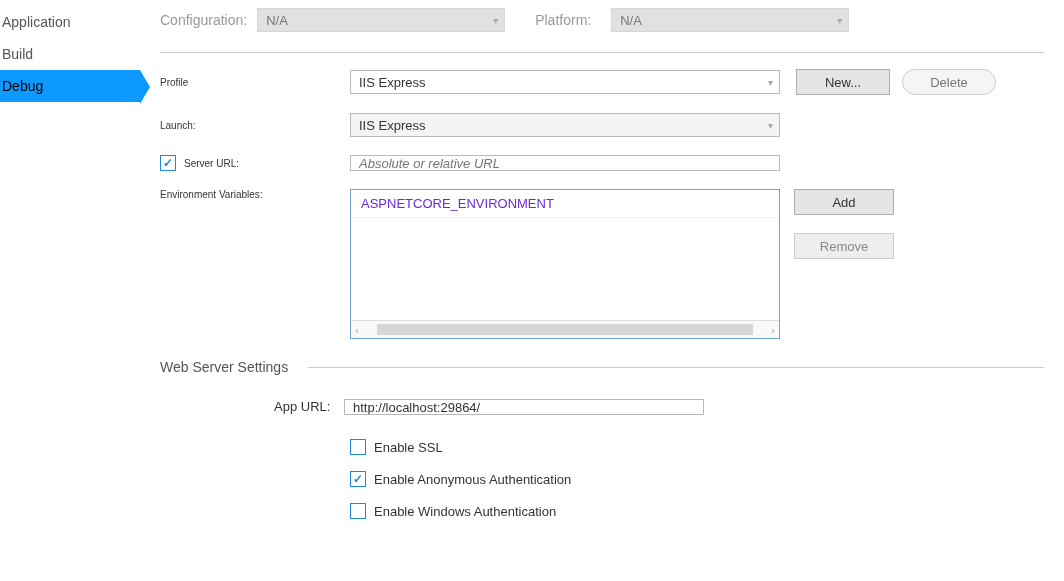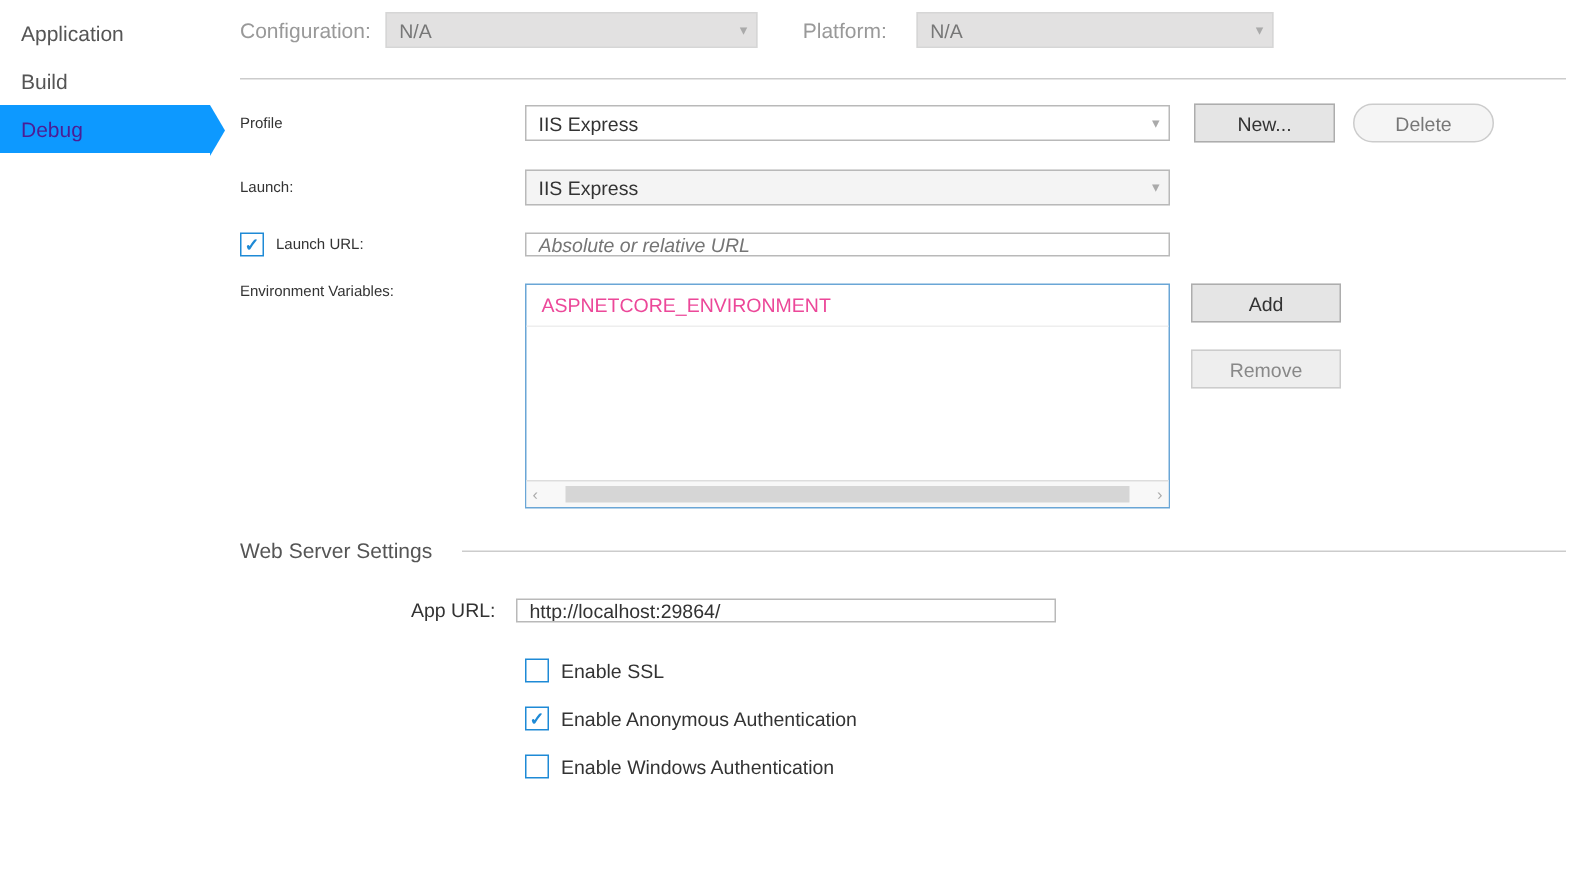--- a/index.html
+++ b/index.html
@@ -13,29 +13,29 @@
       overflow: hidden;
       display: flex;
     }
     
     .sidebar {
       width: 140px;
       flex-shrink: 0;
       padding-top: 6px;
     }
     .sidebar-item {
-      padding: 8px 14px;
+      padding: 8px 2px;
       font-size: 14px;
       color: #555;
       cursor: pointer;
       position: relative;
     }
     .sidebar-item.active {
       background: #0d99ff;
-      color: #4c1d95;
+      color: #000000;
     }
     .sidebar-item.active::after {
       content: "";
       position: absolute;
       right: -10px; top: 0;
       width: 0; height: 0;
       border-top: 17px solid transparent;
       border-bottom: 17px solid transparent;
       border-left: 10px solid #0d99ff;
     }
@@ -131,21 +131,21 @@
       width:430px;
       border:1px solid #6aa6d6;
       background:#fff;
       font-size:13px;
     }
     .env-head { display:flex; background:#f3f3f3; border-bottom:1px solid #d9d9d9; }
     .env-head div { padding:5px 10px; color:#555; }
     .env-col-name { width:218px; border-right:1px solid #d9d9d9; }
     .env-col-val { flex:1; }
     .env-row { display:flex; border-bottom:1px solid #eee; }
-    .env-row div { padding:6px 10px; color:#ec4899; }
+    .env-row div { padding:6px 10px; color:#6d28d9; }
     .env-body { height:130px; }
     .env-scroll { height:18px; border-top:1px solid #ddd; background:#f8f8f8; display:flex; align-items:center; justify-content:space-between; padding:0 4px; color:#aaa; font-size:11px; position:relative; }
     .env-scroll .bar { position:absolute; left:26px; right:26px; top:3px; bottom:3px; background:#d6d6d6; }
     .env-btns { display:flex; flex-direction:column; gap:18px; margin-left:14px; }
     .env-btns .btn { width:100px; }
     
     .section-hdr { display:flex; align-items:center; margin:20px 0 24px 0; gap:20px; }
     .section-hdr .line { flex:1; border-top:1px solid #ccc; }
     .section-hdr .lbl { color:#555; font-size:14px; }
     .ssl-row { margin-left:190px; margin-bottom:16px; display:flex; align-items:center; }
@@ -196,21 +196,21 @@
     <div class="form-label">Launch:</div>
     <div class="combo w430" style="background:#f4f4f4;">
       <span>IIS Express</span>
       <span class="chevron">▾</span>
     </div>
   </div>
 
   <div class="form-row">
     <div class="form-label chk-row">
       <span class="chk checked"></span>
-      <span>Launch URL:</span>
+      <span>Server URL:</span>
     </div>
     <input class="textinput italic w430i" type="text" placeholder="Absolute or relative URL" style="">
   </div>
 
   <div class="form-row" style="align-items:flex-start;">
     <div class="form-label">Environment Variables:</div>
     <div class="env-block">
       <div class="env-table">
         <div class="env-body">
           <div class="env-row">

